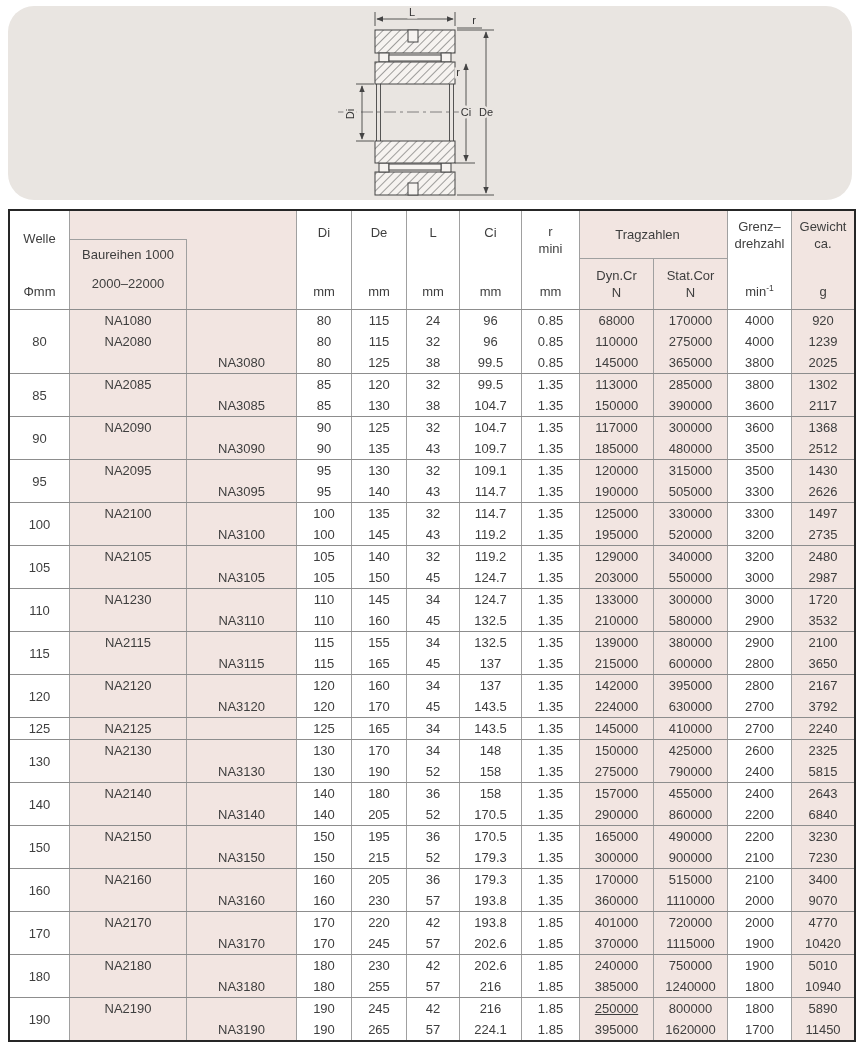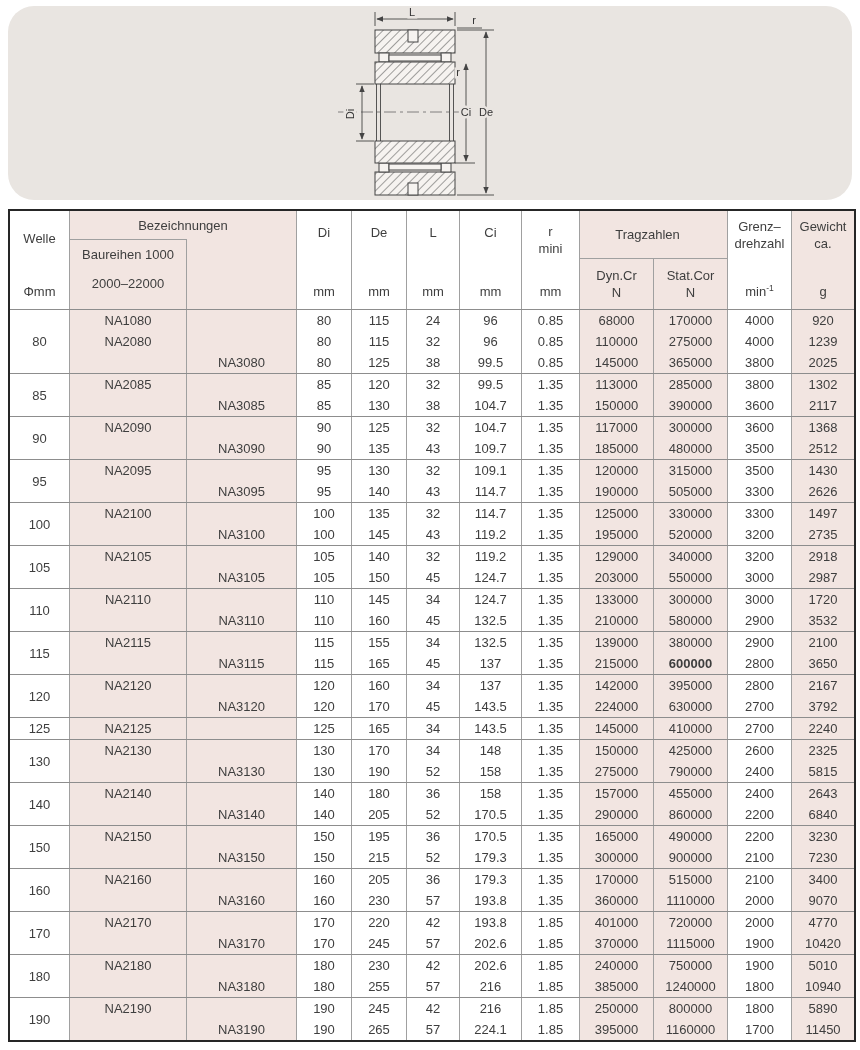--- a/index.html
+++ b/index.html
@@ -144,21 +144,20 @@
 
   <div class="tbl">
     <div class="thead tgrid">
 
       <div class="hcell vstack h-welle">
         <div>Welle</div>
         <div>Φmm</div>
       </div>
 
       <div class="hcell pink h-bez">
-        <div class="bez-title">Bezeichnungen</div>
         <div class="bez-left">
           <div class="l1">Baureihen 1000</div>
           <div class="l2">2000–22000</div>
         </div>
       </div>
 
       <div class="hcell vstack h-dim">
         <div>Di</div>
         <div class="unit">mm</div>
       </div>
@@ -389,41 +388,41 @@
           </div>
           <div class="cell pinkbg" style="grid-area: 1 / 3;"></div>
           <div class="cell" style="grid-area: 1 / 4;">105</div>
           <div class="cell" style="grid-area: 1 / 5;">140</div>
           <div class="cell" style="grid-area: 1 / 6;">32</div>
           <div class="cell" style="grid-area: 1 / 7;">119.2</div>
           <div class="cell" style="grid-area: 1 / 8;">1.35</div>
           <div class="cell pinkbg" style="grid-area: 1 / 9;">129000</div>
           <div class="cell pinkbg" style="grid-area: 1 / 10;">340000</div>
           <div class="cell" style="grid-area: 1 / 11;">3200</div>
-          <div class="cell pinkbg last" style="grid-area: 1 / 12;">2918</div>
+          <div class="cell pinkbg last" style="grid-area: 1 / 12;">2480</div>
           <div class="cell pinkbg" style="grid-area: 2 / 2;"></div>
           <div class="cell pinkbg des" style="grid-area: 2 / 3;">
             <span>NA</span>
             <span>3105</span>
           </div>
           <div class="cell" style="grid-area: 2 / 4;">105</div>
           <div class="cell" style="grid-area: 2 / 5;">150</div>
           <div class="cell" style="grid-area: 2 / 6;">45</div>
           <div class="cell" style="grid-area: 2 / 7;">124.7</div>
           <div class="cell" style="grid-area: 2 / 8;">1.35</div>
           <div class="cell pinkbg" style="grid-area: 2 / 9;">203000</div>
           <div class="cell pinkbg" style="grid-area: 2 / 10;">550000</div>
           <div class="cell" style="grid-area: 2 / 11;">3000</div>
           <div class="cell pinkbg last" style="grid-area: 2 / 12;">2987</div>
         </div>
         <div class="tgroup tgrid" style="grid-template-rows: repeat(2, 21px);">
           <div class="cell" style="grid-area: 1 / 1 / span 2;">110</div>
           <div class="cell pinkbg des" style="grid-area: 1 / 2;">
             <span>NA</span>
-            <span>2110</span>
+            <span>1230</span>
           </div>
           <div class="cell pinkbg" style="grid-area: 1 / 3;"></div>
           <div class="cell" style="grid-area: 1 / 4;">110</div>
           <div class="cell" style="grid-area: 1 / 5;">145</div>
           <div class="cell" style="grid-area: 1 / 6;">34</div>
           <div class="cell" style="grid-area: 1 / 7;">124.7</div>
           <div class="cell" style="grid-area: 1 / 8;">1.35</div>
           <div class="cell pinkbg" style="grid-area: 1 / 9;">133000</div>
           <div class="cell pinkbg" style="grid-area: 1 / 10;">300000</div>
           <div class="cell" style="grid-area: 1 / 11;">3000</div>
@@ -463,21 +462,21 @@
           <div class="cell pinkbg des" style="grid-area: 2 / 3;">
             <span>NA</span>
             <span>3115</span>
           </div>
           <div class="cell" style="grid-area: 2 / 4;">115</div>
           <div class="cell" style="grid-area: 2 / 5;">165</div>
           <div class="cell" style="grid-area: 2 / 6;">45</div>
           <div class="cell" style="grid-area: 2 / 7;">137</div>
           <div class="cell" style="grid-area: 2 / 8;">1.35</div>
           <div class="cell pinkbg" style="grid-area: 2 / 9;">215000</div>
-          <div class="cell pinkbg" style="grid-area: 2 / 10; font-weight: bold;">600000</div>
+          <div class="cell pinkbg" style="grid-area: 2 / 10;">600000</div>
           <div class="cell" style="grid-area: 2 / 11;">2800</div>
           <div class="cell pinkbg last" style="grid-area: 2 / 12;">3650</div>
         </div>
         <div class="tgroup tgrid" style="grid-template-rows: repeat(2, 21px);">
           <div class="cell" style="grid-area: 1 / 1 / span 2;">120</div>
           <div class="cell pinkbg des" style="grid-area: 1 / 2;">
             <span>NA</span>
             <span>2120</span>
           </div>
           <div class="cell pinkbg" style="grid-area: 1 / 3;"></div>
@@ -713,34 +712,34 @@
           <div class="cell pinkbg des" style="grid-area: 1 / 2;">
             <span>NA</span>
             <span>2190</span>
           </div>
           <div class="cell pinkbg" style="grid-area: 1 / 3;"></div>
           <div class="cell" style="grid-area: 1 / 4;">190</div>
           <div class="cell" style="grid-area: 1 / 5;">245</div>
           <div class="cell" style="grid-area: 1 / 6;">42</div>
           <div class="cell" style="grid-area: 1 / 7;">216</div>
           <div class="cell" style="grid-area: 1 / 8;">1.85</div>
-          <div class="cell pinkbg" style="grid-area: 1 / 9;">250000</div>
+          <div class="cell pinkbg" style="grid-area: 1 / 9; text-decoration: underline;">250000</div>
           <div class="cell pinkbg" style="grid-area: 1 / 10;">800000</div>
           <div class="cell" style="grid-area: 1 / 11;">1800</div>
           <div class="cell pinkbg last" style="grid-area: 1 / 12;">5890</div>
           <div class="cell pinkbg" style="grid-area: 2 / 2;"></div>
           <div class="cell pinkbg des" style="grid-area: 2 / 3;">
             <span>NA</span>
             <span>3190</span>
           </div>
           <div class="cell" style="grid-area: 2 / 4;">190</div>
           <div class="cell" style="grid-area: 2 / 5;">265</div>
           <div class="cell" style="grid-area: 2 / 6;">57</div>
           <div class="cell" style="grid-area: 2 / 7;">224.1</div>
           <div class="cell" style="grid-area: 2 / 8;">1.85</div>
           <div class="cell pinkbg" style="grid-area: 2 / 9;">395000</div>
-          <div class="cell pinkbg" style="grid-area: 2 / 10;">1160000</div>
+          <div class="cell pinkbg" style="grid-area: 2 / 10;">1620000</div>
           <div class="cell" style="grid-area: 2 / 11;">1700</div>
           <div class="cell pinkbg last" style="grid-area: 2 / 12;">11450</div>
         </div>
       </div>
   </div>
 </div>
 
 </body></html>

